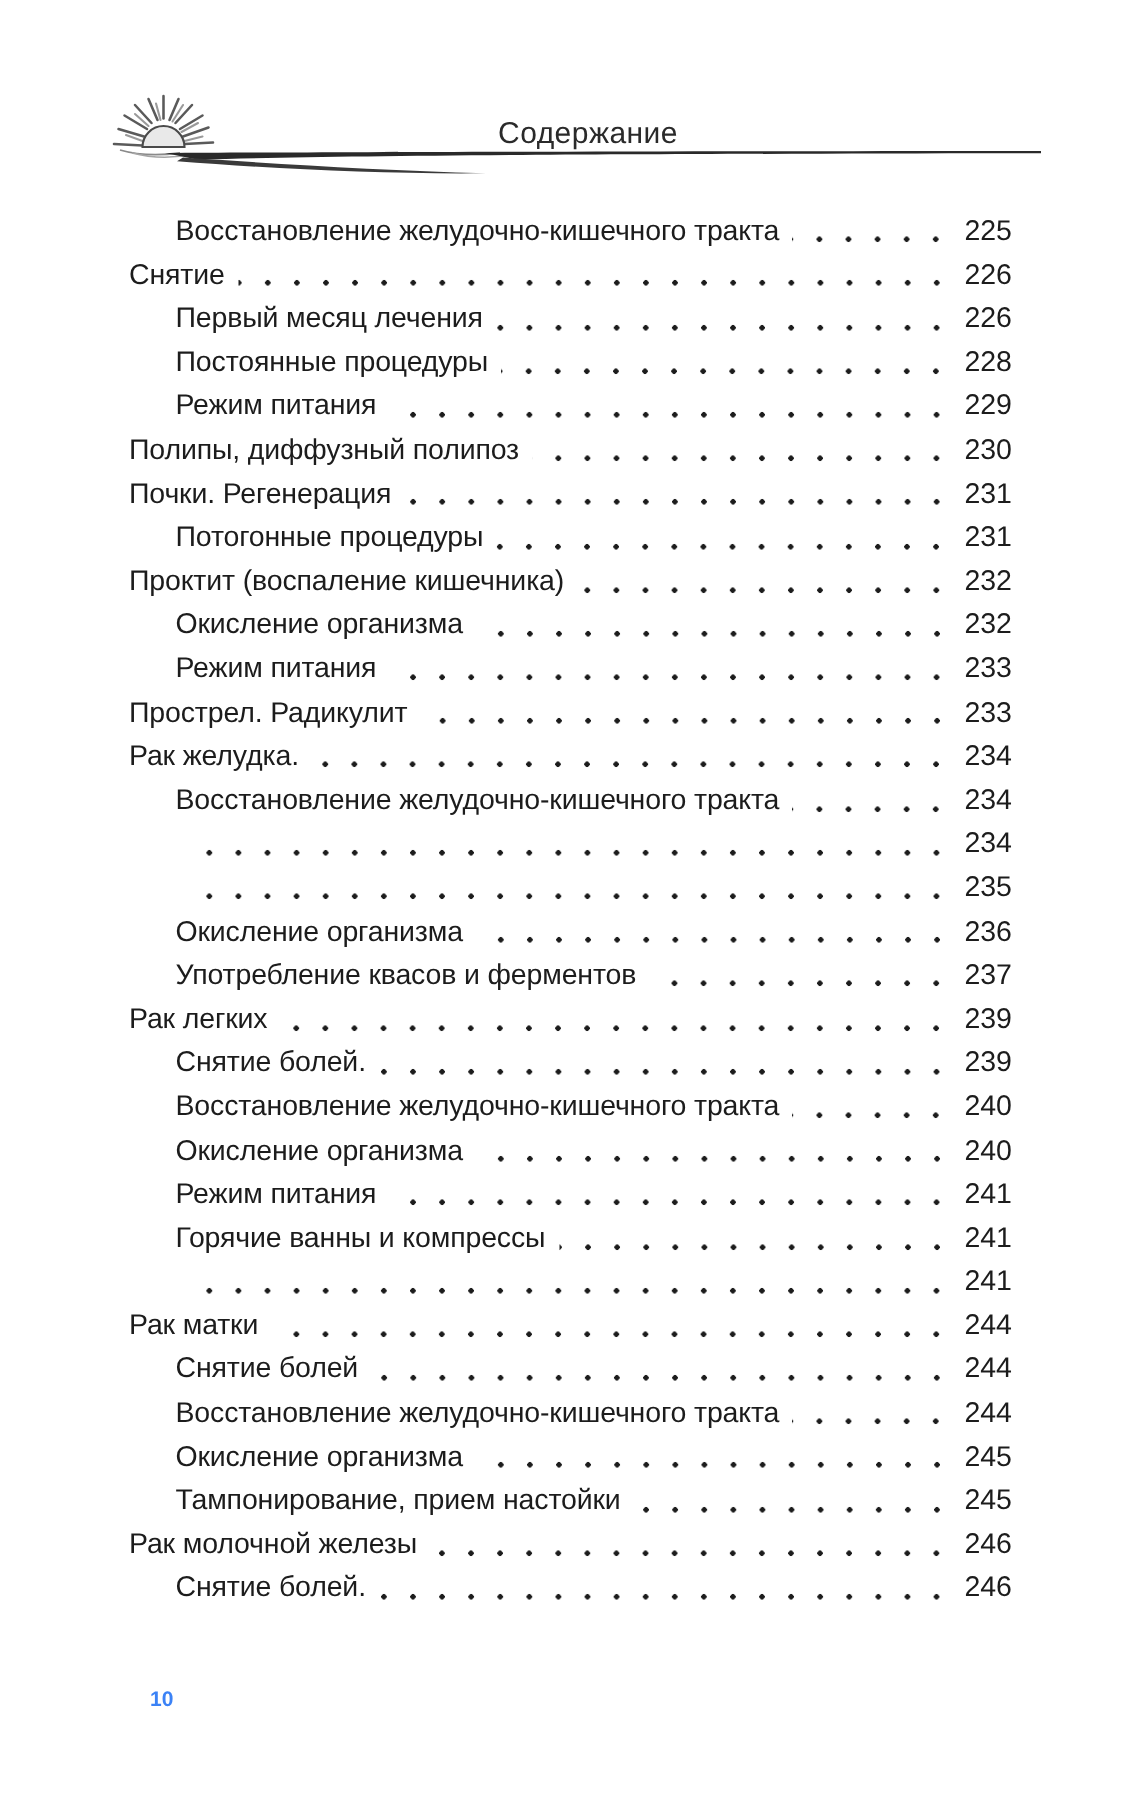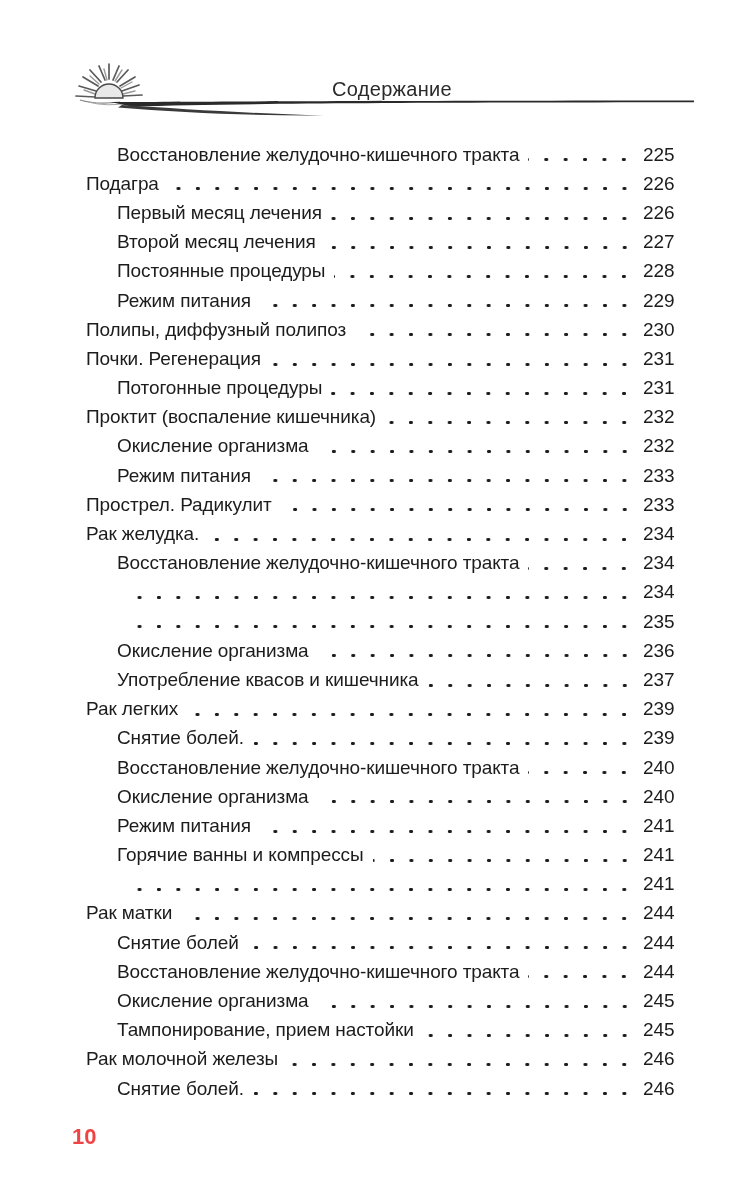--- a/index.html
+++ b/index.html
@@ -62,25 +62,25 @@
     background-repeat: repeat-x;
     background-position: right 1px bottom 7px;
   }
   .toc-row .page-num {
     flex: 0 0 auto;
     width: 37px;
     white-space: nowrap;
   }
   .footer-page-number {
     position: absolute;
-    left: 72px;
+    left: 100px;
     top: 1124px;
-    font-size: 22px;
+    font-size: 14px;
     font-weight: bold;
-    color: #ef4444;
+    color: #3b82f6;
   }
 </style>
 </head>
 <body>
 
 <div class="page">
 
   <svg class="header-art" viewBox="0 0 632 64" xmlns="http://www.w3.org/2000/svg">
 
     <g stroke="#5a5a5a" stroke-width="1.7" stroke-linecap="round" fill="none">
@@ -119,36 +119,31 @@
   <div class="header-title">Содержание</div>
 
   <div class="toc" id="toc">
   <div class="toc-row level-1">
     <span class="label">Восстановление желудочно-кишечного тракта</span>
     <span class="leader"></span>
     <span class="page-num">225</span>
   </div>
 
   <div class="toc-row">
-    <span class="label">Подагра</span>
+    <span class="label">Снятие</span>
     <span class="leader"></span>
     <span class="page-num">226</span>
   </div>
 
   <div class="toc-row level-1">
     <span class="label">Первый месяц лечения</span>
     <span class="leader"></span>
     <span class="page-num">226</span>
   </div>
 
-  <div class="toc-row level-1">
-    <span class="label">Второй месяц лечения</span>
-    <span class="leader"></span>
-    <span class="page-num">227</span>
-  </div>
 
   <div class="toc-row level-1">
     <span class="label">Постоянные процедуры</span>
     <span class="leader"></span>
     <span class="page-num">228</span>
   </div>
 
   <div class="toc-row level-1">
     <span class="label">Режим питания</span>
     <span class="leader"></span>
@@ -219,21 +214,21 @@
     <span class="page-num">235</span>
   </div>
 
   <div class="toc-row level-1">
     <span class="label">Окисление организма</span>
     <span class="leader"></span>
     <span class="page-num">236</span>
   </div>
 
   <div class="toc-row level-1">
-    <span class="label">Употребление квасов и кишечника</span>
+    <span class="label">Употребление квасов и ферментов</span>
     <span class="leader"></span>
     <span class="page-num">237</span>
   </div>
 
   <div class="toc-row">
     <span class="label">Рак легких</span>
     <span class="leader"></span>
     <span class="page-num">239</span>
   </div>
 

